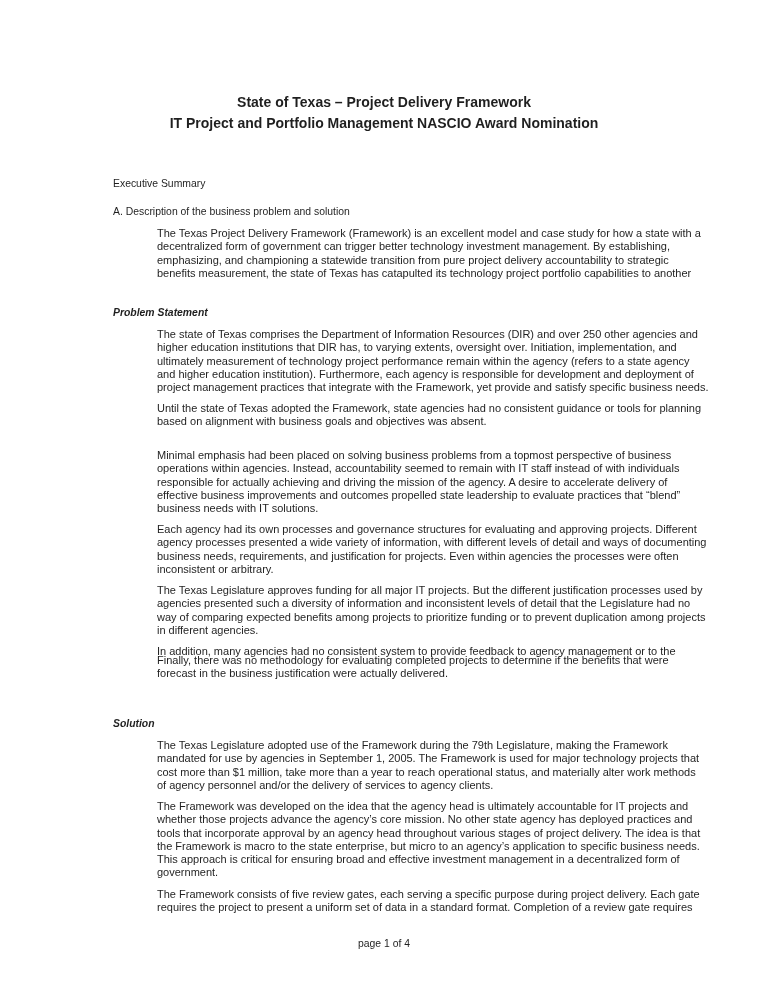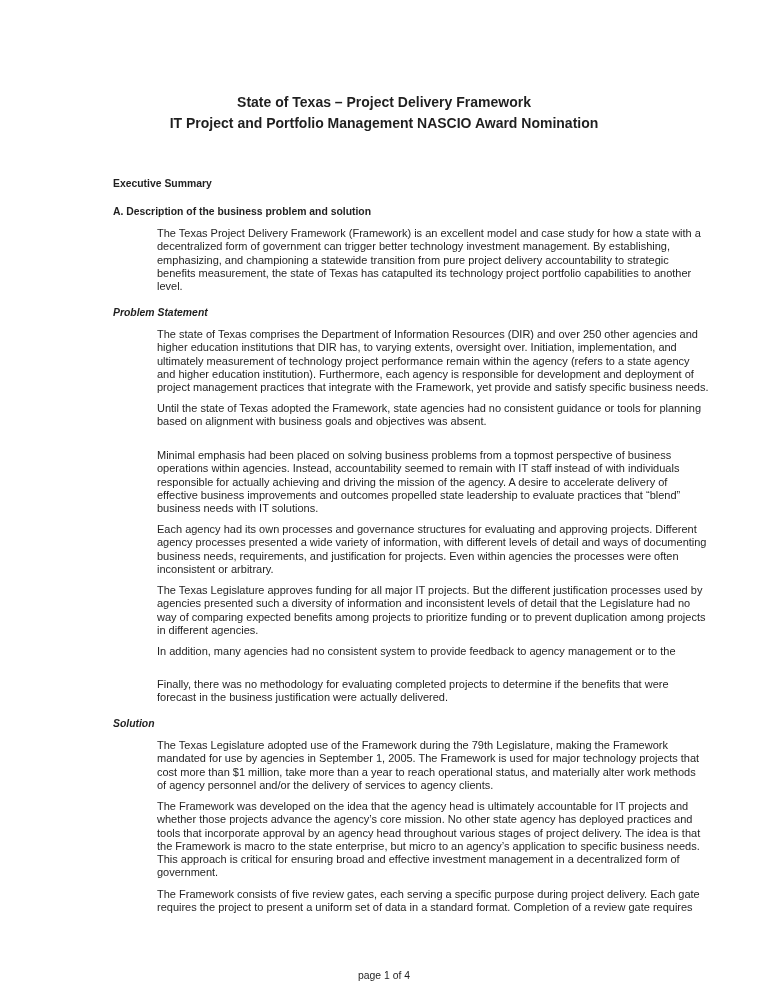--- a/index.html
+++ b/index.html
@@ -29,21 +29,21 @@
       font-weight: bold;
       font-size: 14px;
       line-height: 13px;
       white-space: nowrap;
     }
     .title1 { top: 96px; }
     .title2 { top: 117px; text-align: center; }
     .heading {
       position: absolute;
       left: 0;
-      font-weight: bold;
+      font-weight: normal;
       font-size: 10.4px;
       line-height: 13px;
       white-space: nowrap;
     }
     .h-exec { top: 177px; }
     .h-a { top: 205px; }
     .subheading {
       position: absolute;
       left: 0;
       font-weight: bold;
@@ -66,39 +66,37 @@
       white-space: nowrap;
     }
     .footer {
       position: absolute;
       top: 937px;
       left: 0;
       width: 768px;
       text-align: center;
       font-size: 10.4px;
       line-height: 13px;
-      margin-top: 32px;
     }
   </style>
 </head>
 <body>
 
 <div class="page">
   <div class="title title1">State of Texas – Project Delivery Framework</div>
   <div class="title title2">IT Project and Portfolio Management NASCIO Award Nomination</div>
 
   <div class="heading h-exec">Executive Summary</div>
   <div class="heading h-a">A. Description of the business problem and solution</div>
 
   <div class="para" style="top:227px">
     <span class="ln">The Texas Project Delivery Framework (Framework) is an excellent model and case study for how a state with a</span>
     <span class="ln">decentralized form of government can trigger better technology investment management. By establishing,</span>
     <span class="ln">emphasizing, and championing a statewide transition from pure project delivery accountability to strategic</span>
     <span class="ln">benefits measurement, the state of Texas has catapulted its technology project portfolio capabilities to another</span>
-    <span class="ln">level.</span>
   </div>
 
   <div class="subheading" style="top:306px">Problem Statement</div>
 
   <div class="para" style="top:328px">
     <span class="ln">The state of Texas comprises the Department of Information Resources (DIR) and over 250 other agencies and</span>
     <span class="ln">higher education institutions that DIR has, to varying extents, oversight over. Initiation, implementation, and</span>
     <span class="ln">ultimately measurement of technology project performance remain within the agency (refers to a state agency</span>
     <span class="ln">and higher education institution).  Furthermore, each agency is responsible for development and deployment of</span>
     <span class="ln">project management practices that integrate with the Framework, yet provide and satisfy specific business needs.</span>
@@ -128,21 +126,21 @@
     <span class="ln">The Texas Legislature approves funding for all major IT projects. But the different justification processes used by</span>
     <span class="ln">agencies presented such a diversity of information and inconsistent levels of detail that the Legislature had no</span>
     <span class="ln">way of comparing expected benefits among projects to prioritize funding or to prevent duplication among projects</span>
     <span class="ln">in different agencies.</span>
   </div>
 
   <div class="para" style="top:645px">
     <span class="ln">In addition, many agencies had no consistent system to provide feedback to agency management or to the</span>
   </div>
 
-  <div class="para" style="top:678px">
+  <div class="para" style="top:654px">
     <span class="ln">Finally, there was no methodology for evaluating completed projects to determine if the benefits that were</span>
     <span class="ln">forecast in the business justification were actually delivered.</span>
   </div>
 
   <div class="subheading" style="top:717px">Solution</div>
 
   <div class="para" style="top:739px">
     <span class="ln">The Texas Legislature adopted use of the Framework during the 79th Legislature, making the Framework</span>
     <span class="ln">mandated for use by agencies in September 1, 2005. The Framework is used for major technology projects that</span>
     <span class="ln">cost more than $1 million, take more than a year to reach operational status, and materially alter work methods</span>

